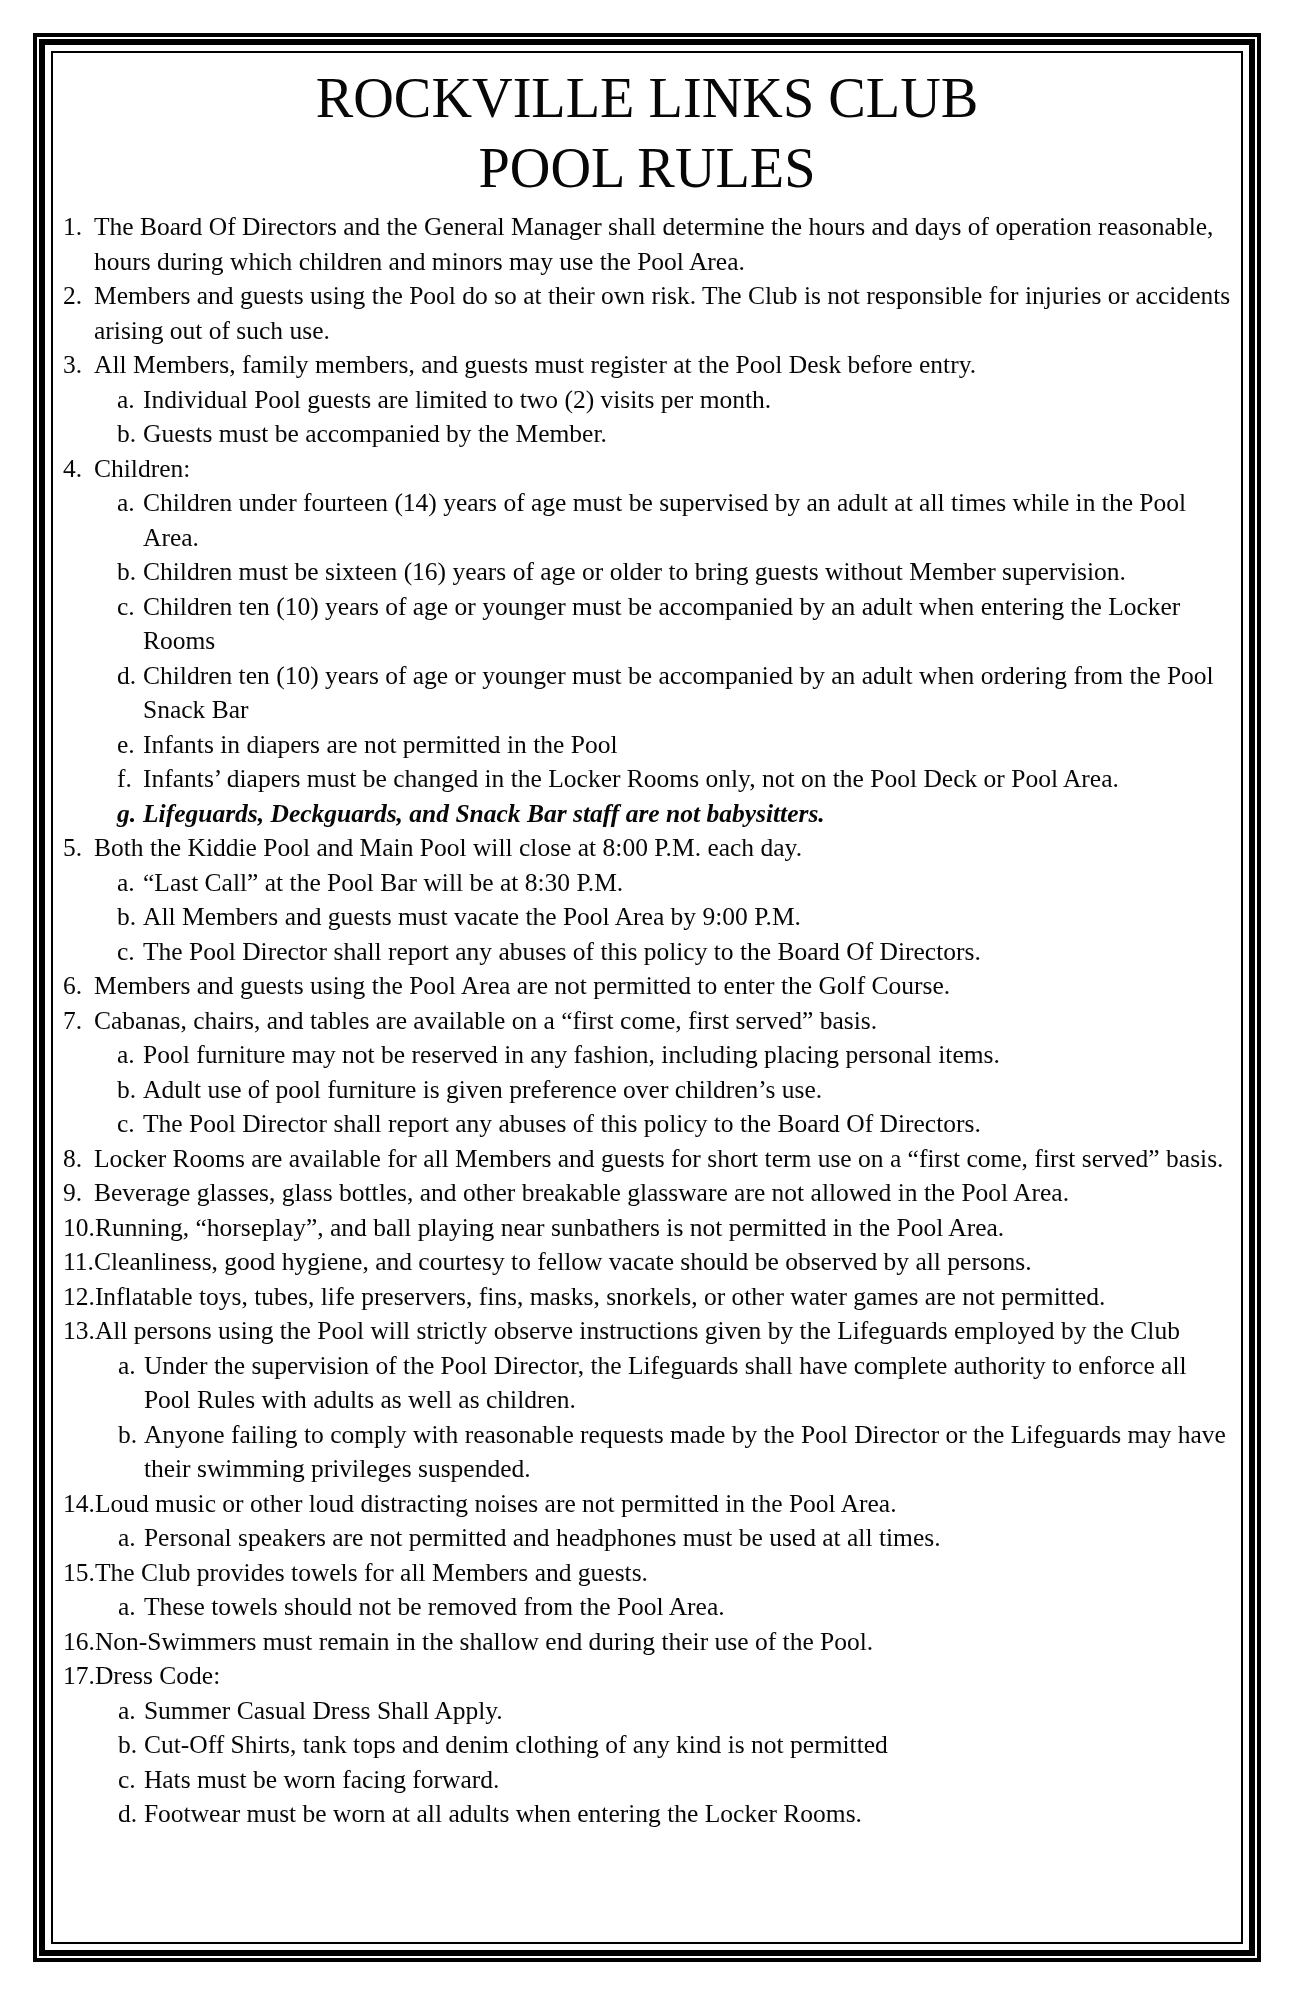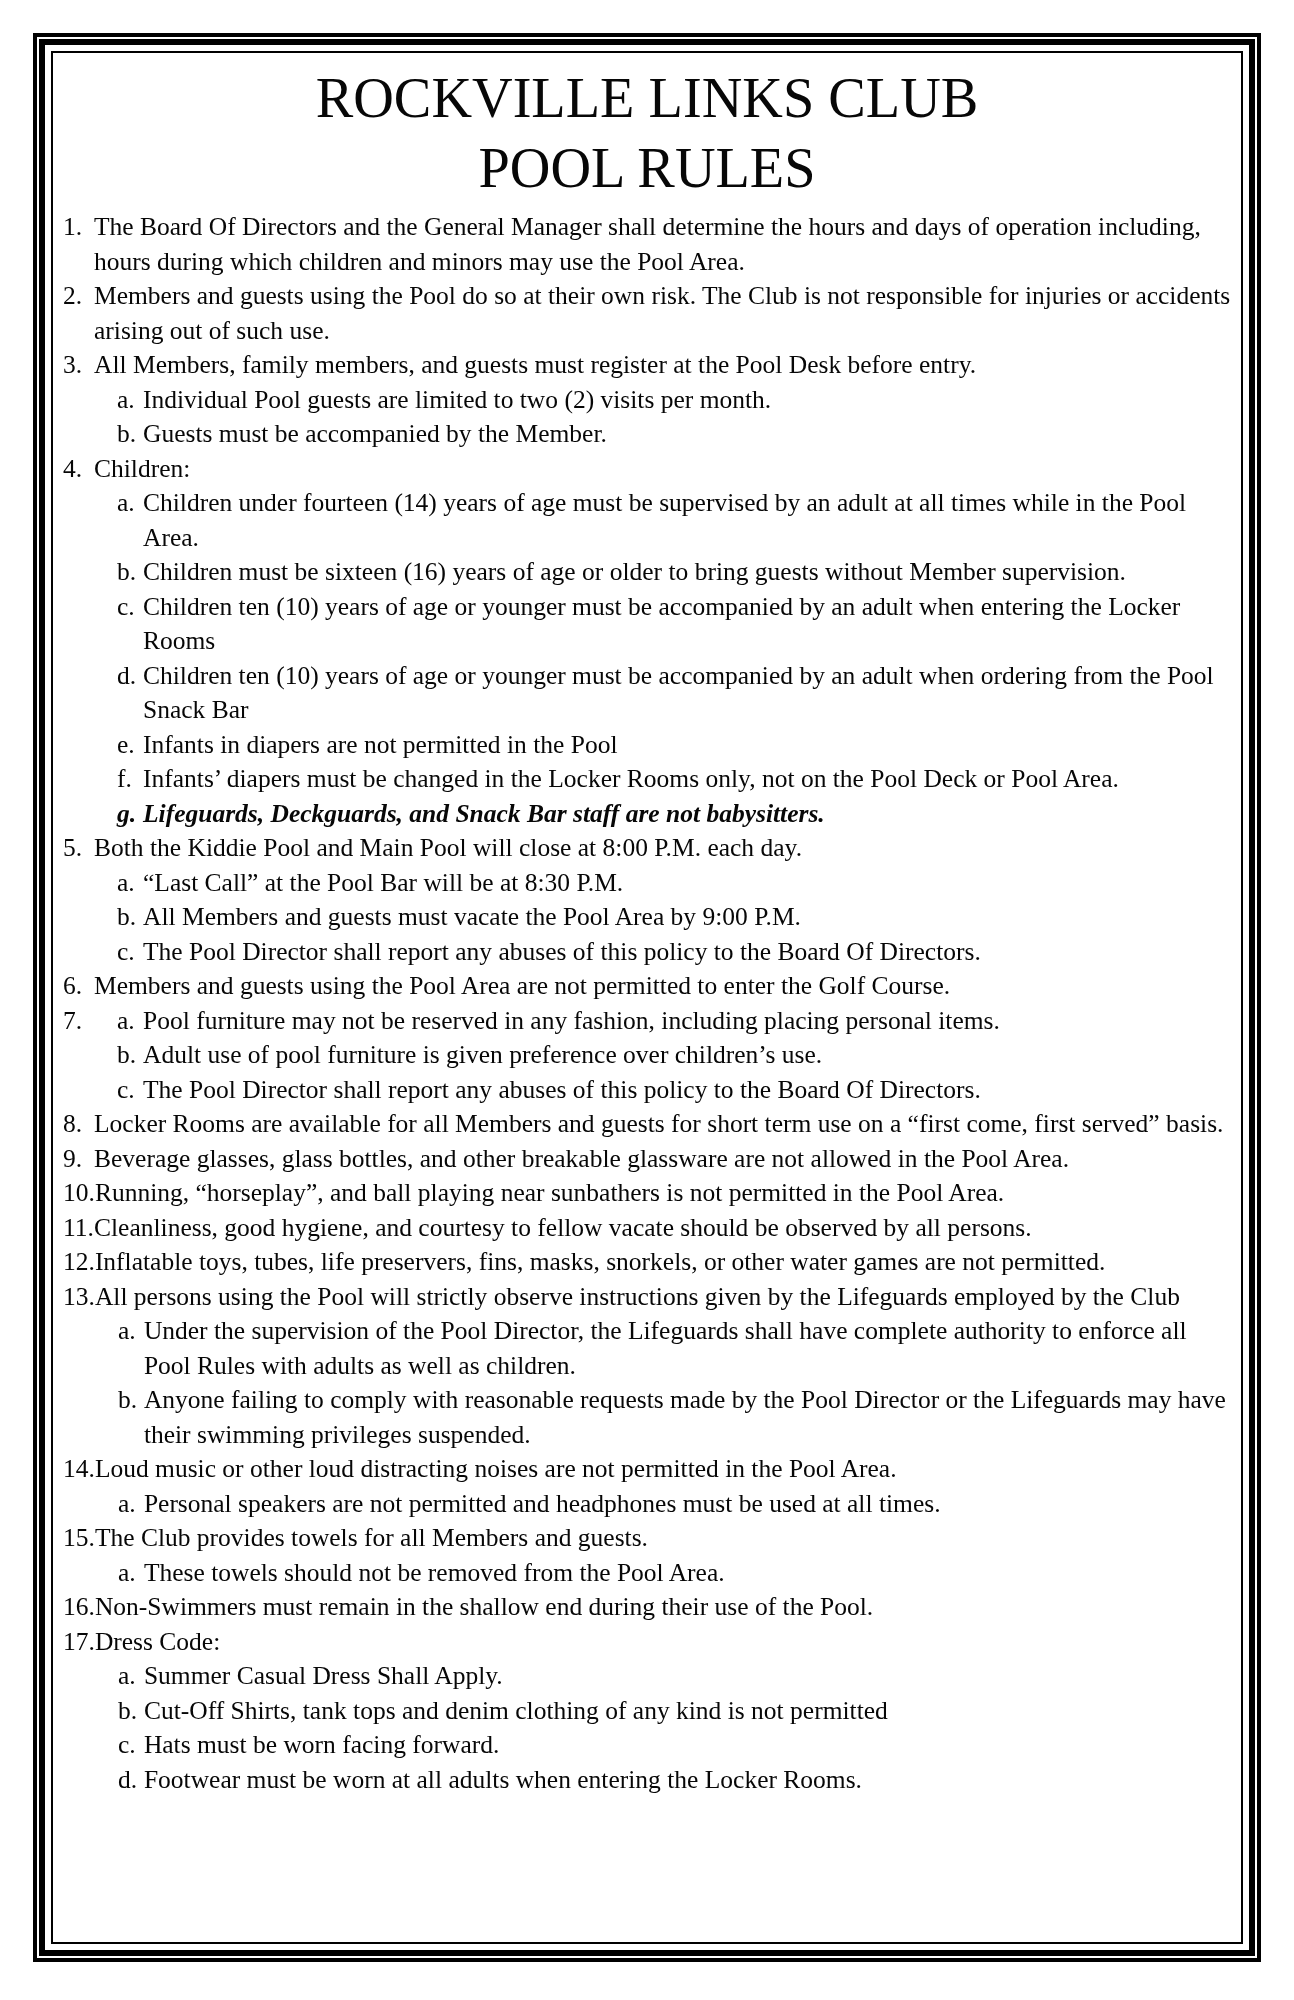--- a/index.html
+++ b/index.html
@@ -96,21 +96,21 @@
 
         <div class="title-block">
           <div class="title-line">ROCKVILLE LINKS CLUB</div>
           <div class="title-line">POOL RULES</div>
         </div>
 
         <div class="rules" id="rules-list">
             <div class="rule-row">
               <div class="rule-num">1.</div>
               <div class="rule-body">
-                <div class="rule-text">The Board Of Directors and the General Manager shall determine the hours and days of operation including, hours during which children and minors may use the Pool Area.</div>
+                <div class="rule-text">The Board Of Directors and the General Manager shall determine the hours and days of operation reasonable, hours during which children and minors may use the Pool Area.</div>
               </div>
             </div>
             <div class="rule-row">
               <div class="rule-num">2.</div>
               <div class="rule-body">
                 <div class="rule-text">Members and guests using the Pool do so at their own risk. The Club is not responsible for injuries or accidents arising out of such use.</div>
               </div>
             </div>
             <div class="rule-row">
               <div class="rule-num">3.</div>
@@ -180,20 +180,21 @@
             </div>
             <div class="rule-row">
               <div class="rule-num">6.</div>
               <div class="rule-body">
                 <div class="rule-text">Members and guests using the Pool Area are not permitted to enter the Golf Course.</div>
               </div>
             </div>
             <div class="rule-row">
               <div class="rule-num">7.</div>
               <div class="rule-body">
+                <div class="rule-text">Cabanas, chairs, and tables are available on a “first come, first served” basis.</div>
                 <div class="sub-row">
                   <div class="sub-letter">a.</div>
                   <div class="sub-text">Pool furniture may not be reserved in any fashion, including placing personal items.</div>
                 </div>
                 <div class="sub-row">
                   <div class="sub-letter">b.</div>
                   <div class="sub-text">Adult use of pool furniture is given preference over children’s use.</div>
                 </div>
                 <div class="sub-row">
                   <div class="sub-letter">c.</div>

